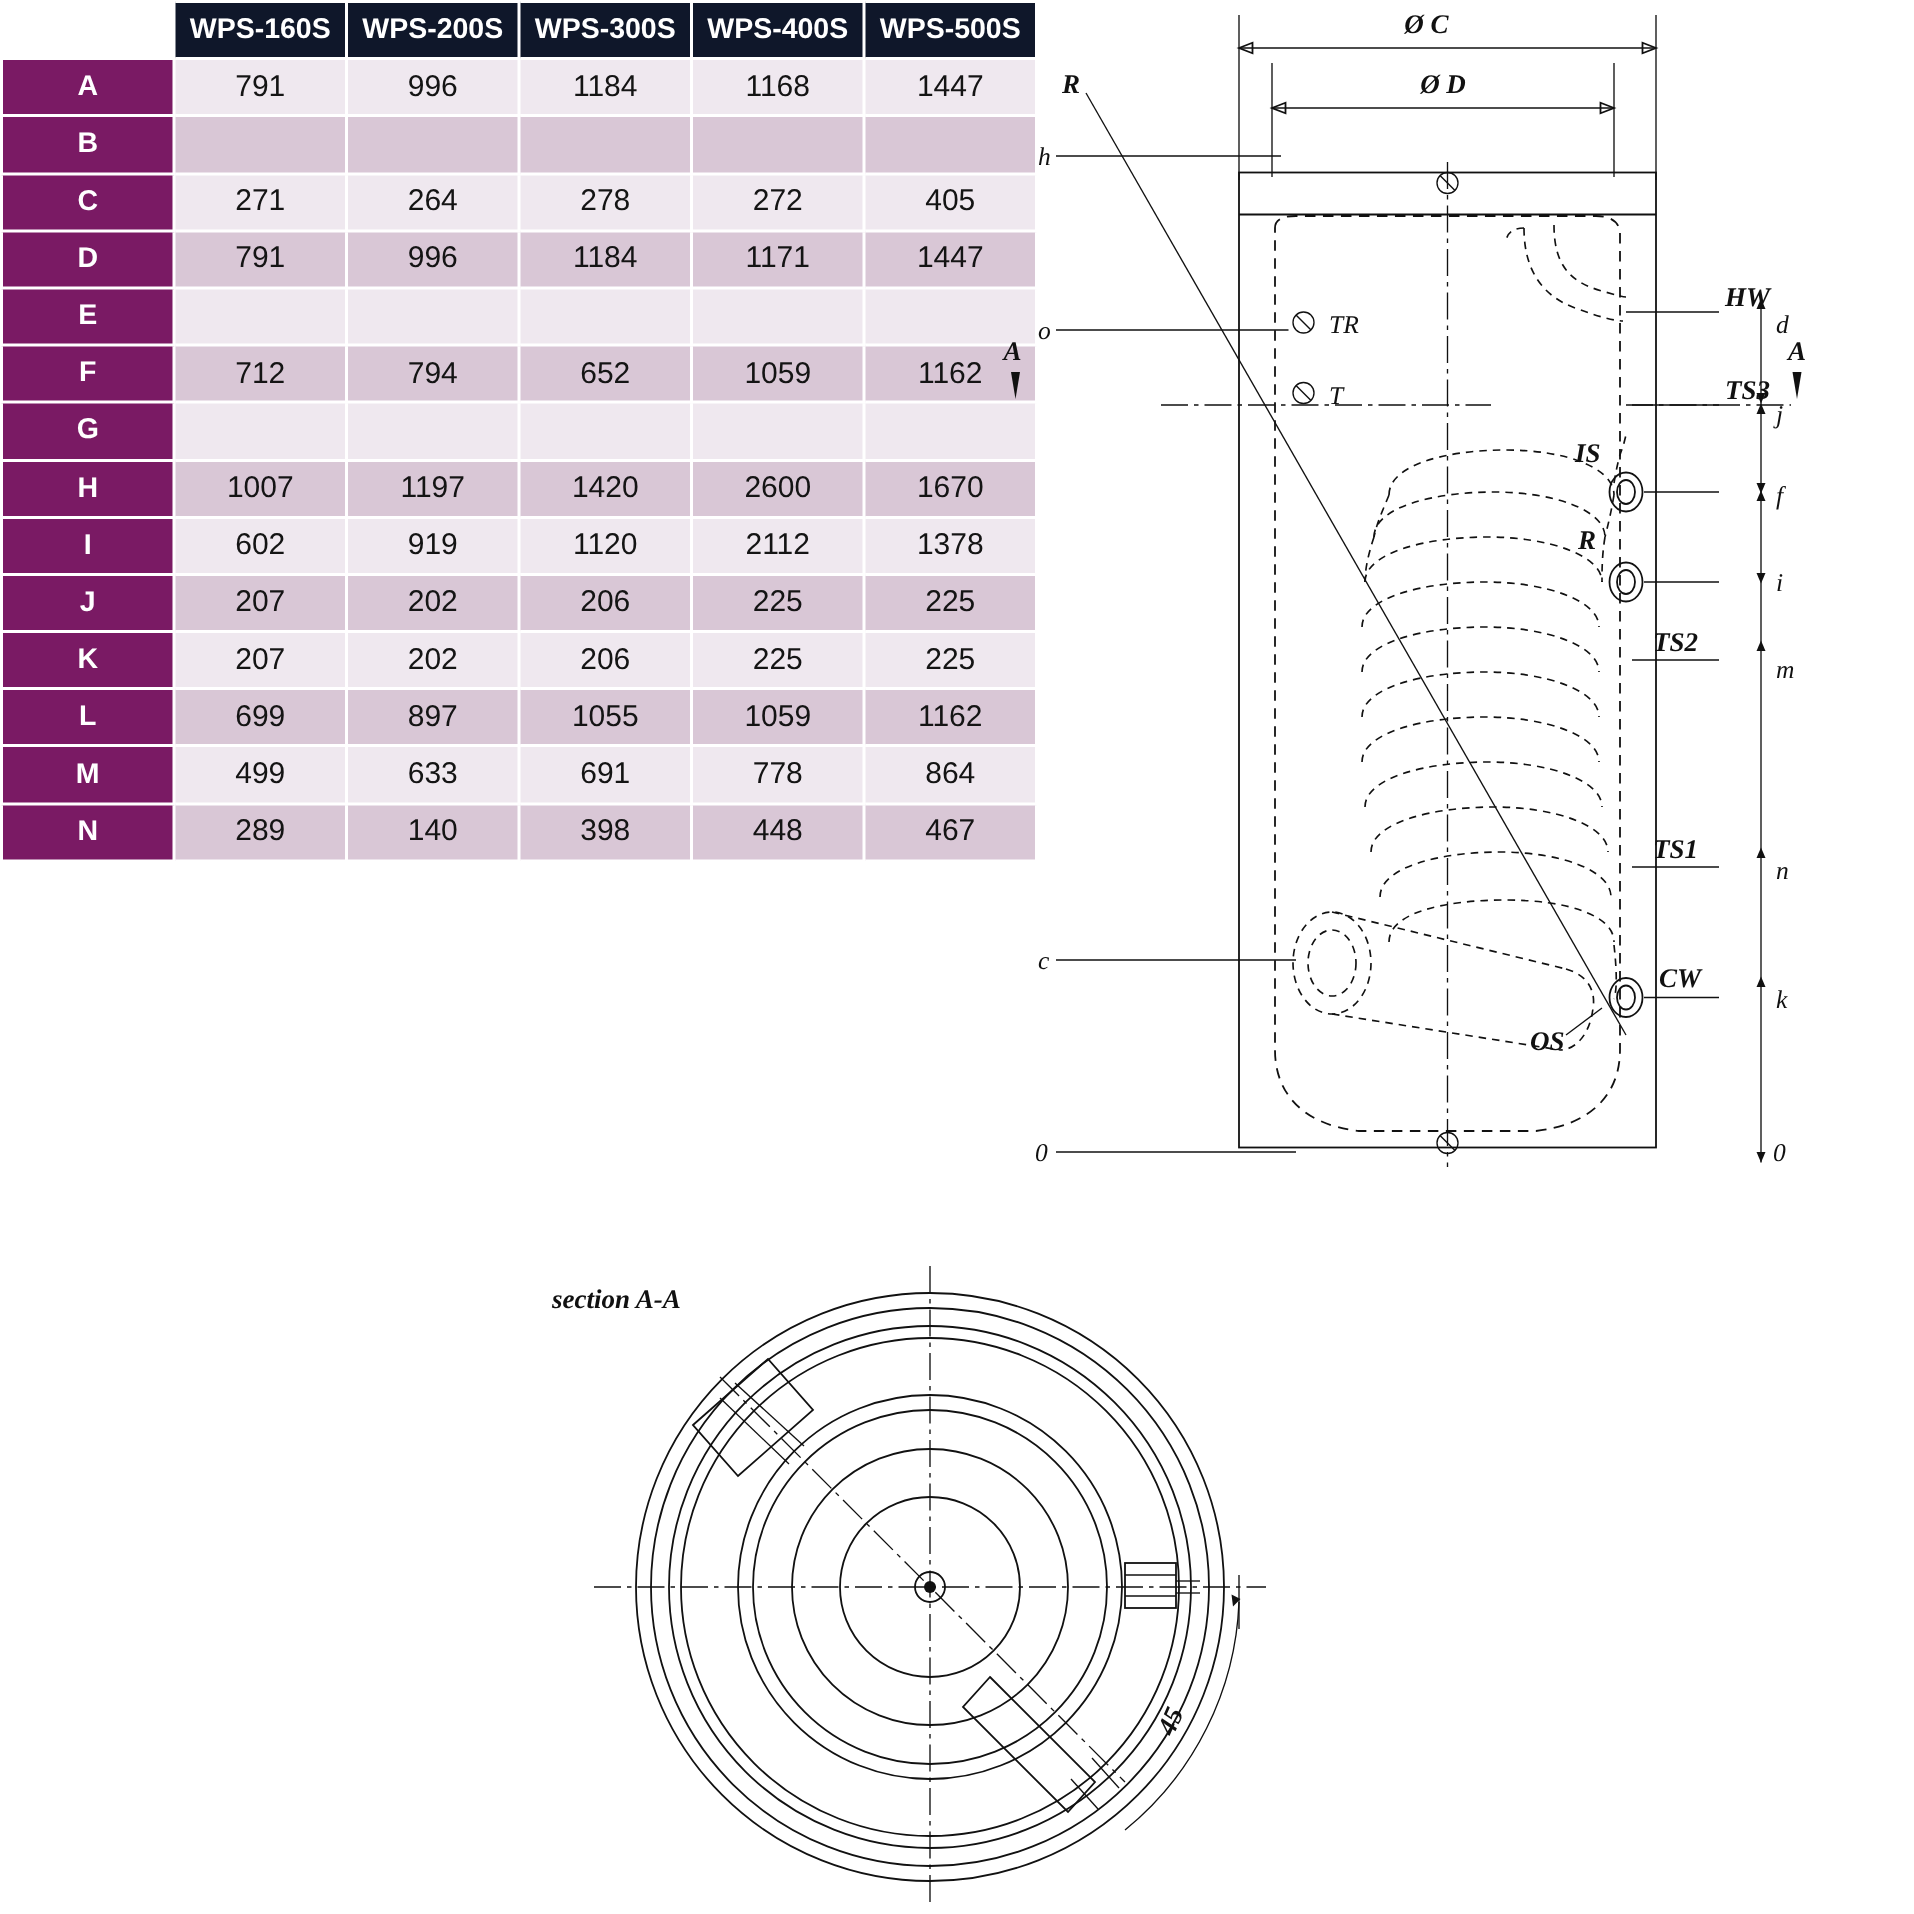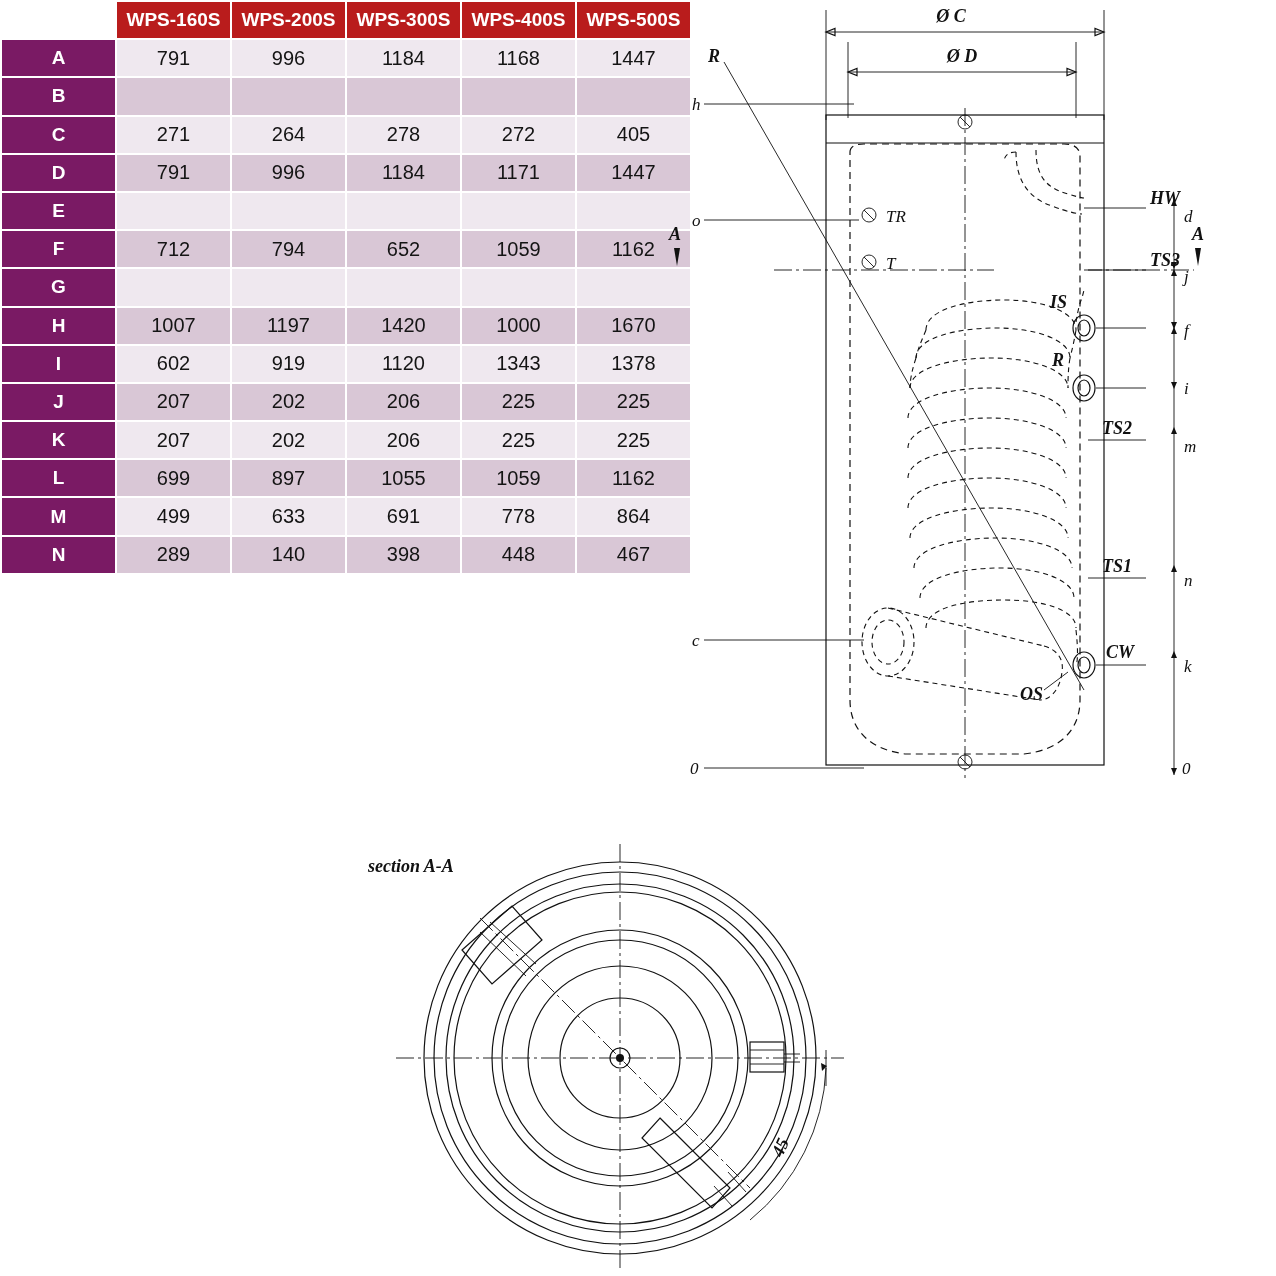--- a/index.html
+++ b/index.html
@@ -21,21 +21,21 @@
     table-layout: fixed;
   }
   table.spec th, table.spec td {
     border: 2px solid #ffffff;
     text-align: center;
     font-size: 20px;
     height: 38.2px;
     padding: 0;
   }
   table.spec thead th {
-    background: #b91c1c;
+    background: #0f172a;
     color: #ffffff;
     font-weight: bold;
     font-size: 19px;
   }
   table.spec thead th.corner { background: #ffffff; border-color:#ffffff;}
   table.spec td.rowlabel {
     background: #7a1a64;
     color: #ffffff;
     font-weight: bold;
     font-size: 19px;
@@ -133,29 +133,29 @@
           <td class="val"></td>
           <td class="val"></td>
           <td class="val"></td>
           <td class="val"></td>
         </tr>
         <tr class="even">
           <td class="rowlabel">H</td>
           <td class="val">1007</td>
           <td class="val">1197</td>
           <td class="val">1420</td>
-          <td class="val">1000</td>
+          <td class="val">2600</td>
           <td class="val">1670</td>
         </tr>
         <tr class="odd">
           <td class="rowlabel">I</td>
           <td class="val">602</td>
           <td class="val">919</td>
           <td class="val">1120</td>
-          <td class="val">1343</td>
+          <td class="val">2112</td>
           <td class="val">1378</td>
         </tr>
         <tr class="even">
           <td class="rowlabel">J</td>
           <td class="val">207</td>
           <td class="val">202</td>
           <td class="val">206</td>
           <td class="val">225</td>
           <td class="val">225</td>
         </tr>

